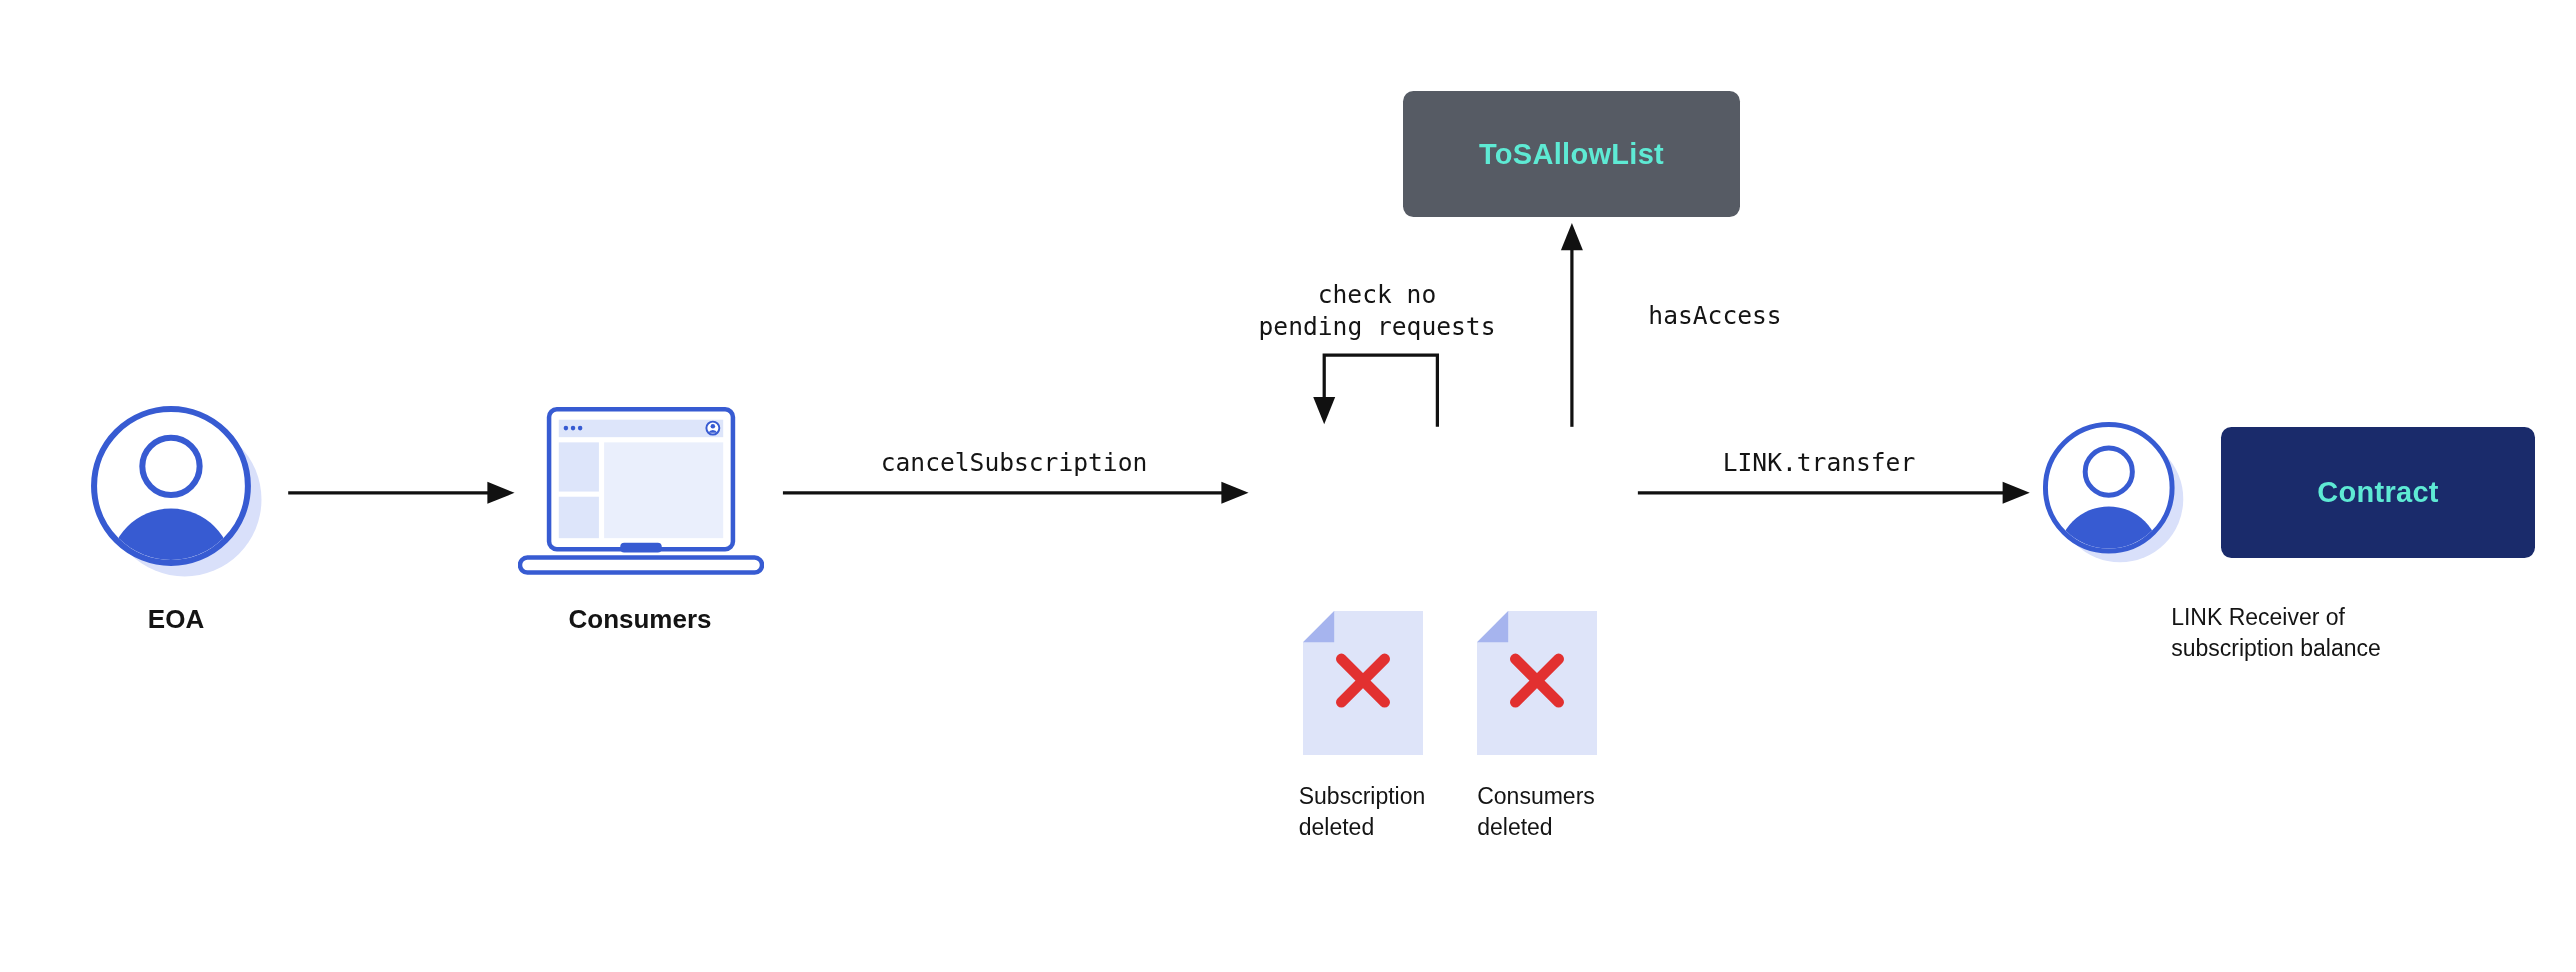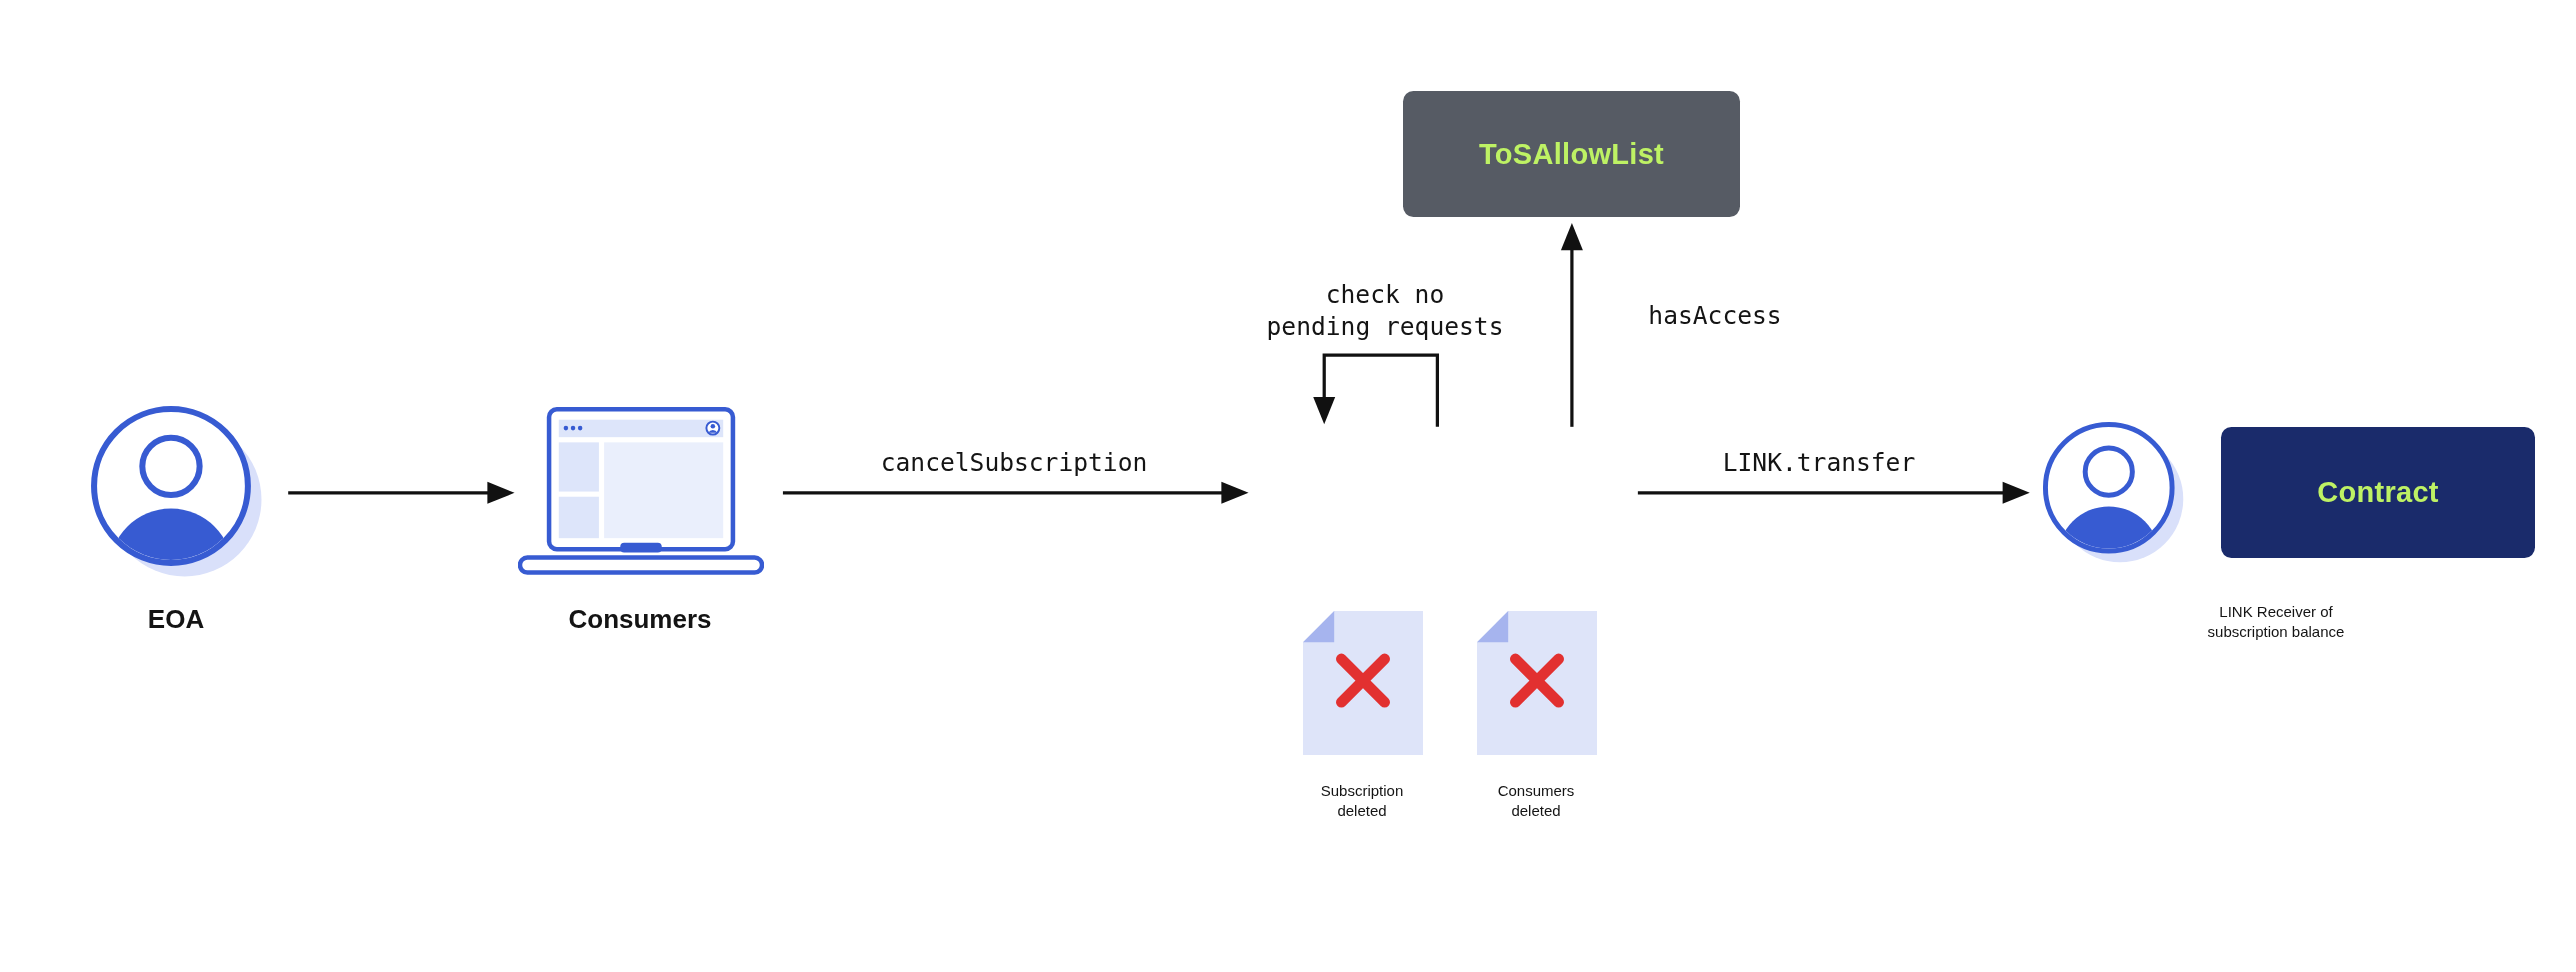--- a/index.html
+++ b/index.html
@@ -17,30 +17,30 @@
   }
   *{box-sizing:border-box;}
   body{margin:0;background:#ffffff;font-family:"Liberation Sans",sans-serif;}
   #canvas{position:relative;width:2576px;height:972px;background:#ffffff;overflow:hidden;}
 
   .edges-svg{position:absolute;left:0;top:0;width:2576px;height:972px;pointer-events:none;}
   .edge-line{stroke:var(--line-black);stroke-width:5;fill:none;}
   .edge-head{fill:var(--line-black);stroke:none;}
 
   .node-box{position:absolute;display:flex;align-items:center;justify-content:center;
-    border-radius:10.4px;color:#bef264;font-weight:bold;font-size:29px;letter-spacing:0.3px;}
+    border-radius:10.4px;color:#5eead4;font-weight:bold;font-size:29px;letter-spacing:0.3px;}
   .node-box.gray{background:var(--box-gray);}
   .node-box.navy{background:var(--box-navy);}
 
   .label-bold{position:absolute;font-weight:bold;font-size:26px;color:var(--text-dark);
     text-align:left;transform:translateX(-50%);white-space:nowrap;}
   .code-label{position:absolute;font-family:"DejaVu Sans Mono",monospace;font-size:24.6px;
     color:var(--text-dark);text-align:center;transform:translate(-50%,-50%);white-space:nowrap;line-height:1.3;}
-  .code-label.block{transform:translateX(-50%);margin-left:8px;}
-  .caption{position:absolute;font-size:15px;color:var(--text-dark);text-align:center;
+  .code-label.block{transform:translateX(-50%);}
+  .caption{position:absolute;font-size:23px;color:var(--text-dark);text-align:left;
     transform:translateX(-50%);line-height:1.35;white-space:nowrap;}
 
   .icon{position:absolute;}
 
   .avatar-shadow{fill:var(--avatar-shadow);}
   .avatar-ring{fill:#ffffff;stroke:var(--accent-blue);stroke-width:4;}
   .avatar-body{fill:var(--accent-blue);}
   .avatar-head{fill:#ffffff;stroke:var(--accent-blue);stroke-width:4;}
 
   .lt-screen{fill:#ffffff;stroke:var(--accent-blue);stroke-width:7;}

